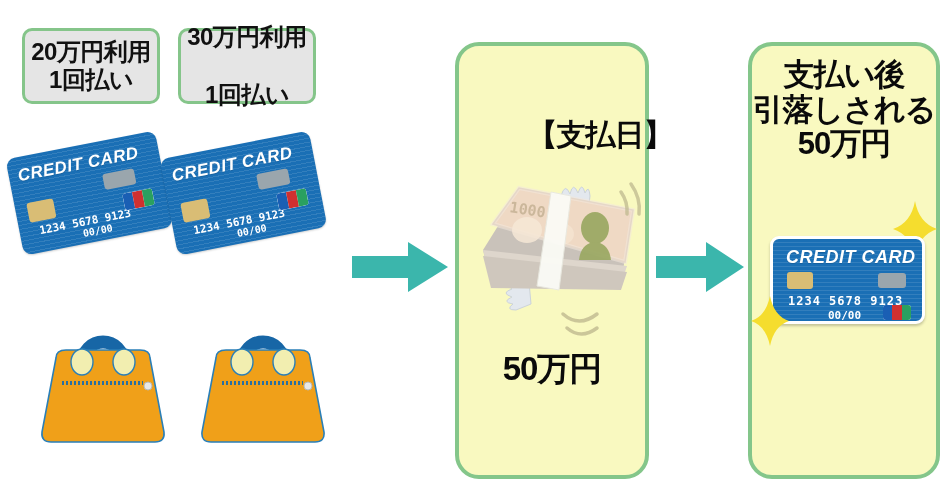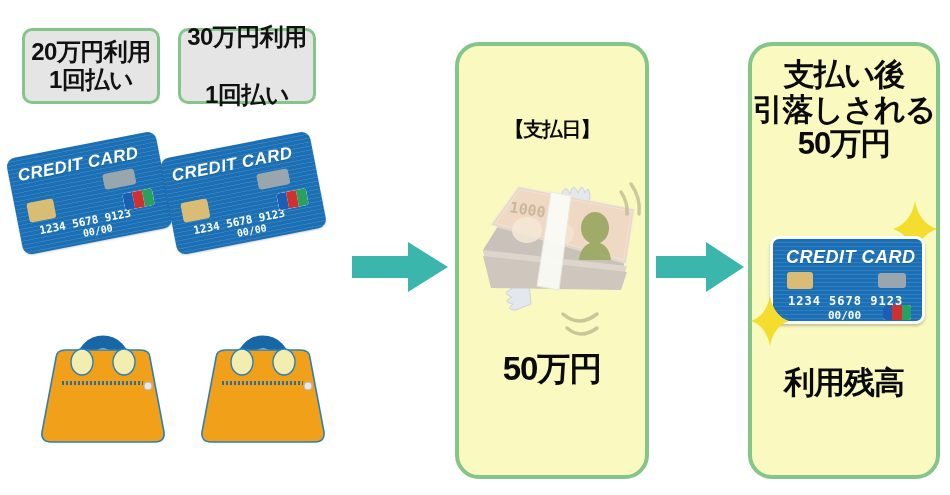--- a/index.html
+++ b/index.html
@@ -192,21 +192,21 @@
   </div>
 
   <div class="arrow" style="left:352px;top:240px;">
     <svg width="96" height="54" viewBox="0 0 96 54">
       <path d="M0 16 L56 16 L56 2 L96 27 L56 52 L56 38 L0 38 Z" fill="#3bb6ac"></path>
     </svg>
   </div>
 
   <div class="panel" style="left:455px;top:42px;width:194px;height:437px;">
 
-    <div class="panel-text" style="top:72px;font-size:20px;">
+    <div class="panel-text" style="top:72px;font-size:30px;padding-left:48px;">
       <span class="ln">【支払日】</span>
     </div>
 
     <div class="abs" style="left:16px;top:118px;width:170px;height:150px;">
       <svg width="170" height="150" viewBox="0 0 170 150">
 
         <g fill="#e3e8ee" stroke="#ccd3da" stroke-width="1">
           <path d="M86 32 q4 -14 9 -2 q3 -13 8 -1 q4 -12 7 0 q4 -9 5 3 l-2 16 l-26 2 z"></path>
           <path d="M40 116 q-13 3 -3 9 q-12 4 0 8 q-11 5 1 7 q-8 6 3 6 l15 -6 l-2 -22 z"></path>
         </g>
@@ -284,17 +284,16 @@
       </div>
     </div>
 
     <div class="sparkle" style="left:-2px;top:250px;">
       <svg width="40" height="50" viewBox="0 0 40 50">
         <path d="M20 0 Q24 20 39 25 Q24 30 20 50 Q16 30 1 25 Q16 20 20 0 Z" fill="#f5dd2e"></path>
       </svg>
     </div>
 
     <div class="panel-text" style="top:320px;font-size:31px;">
-      <span class="ln">利用残高</span>
     </div>
   </div>
 
 </div>
 
 </body></html>

